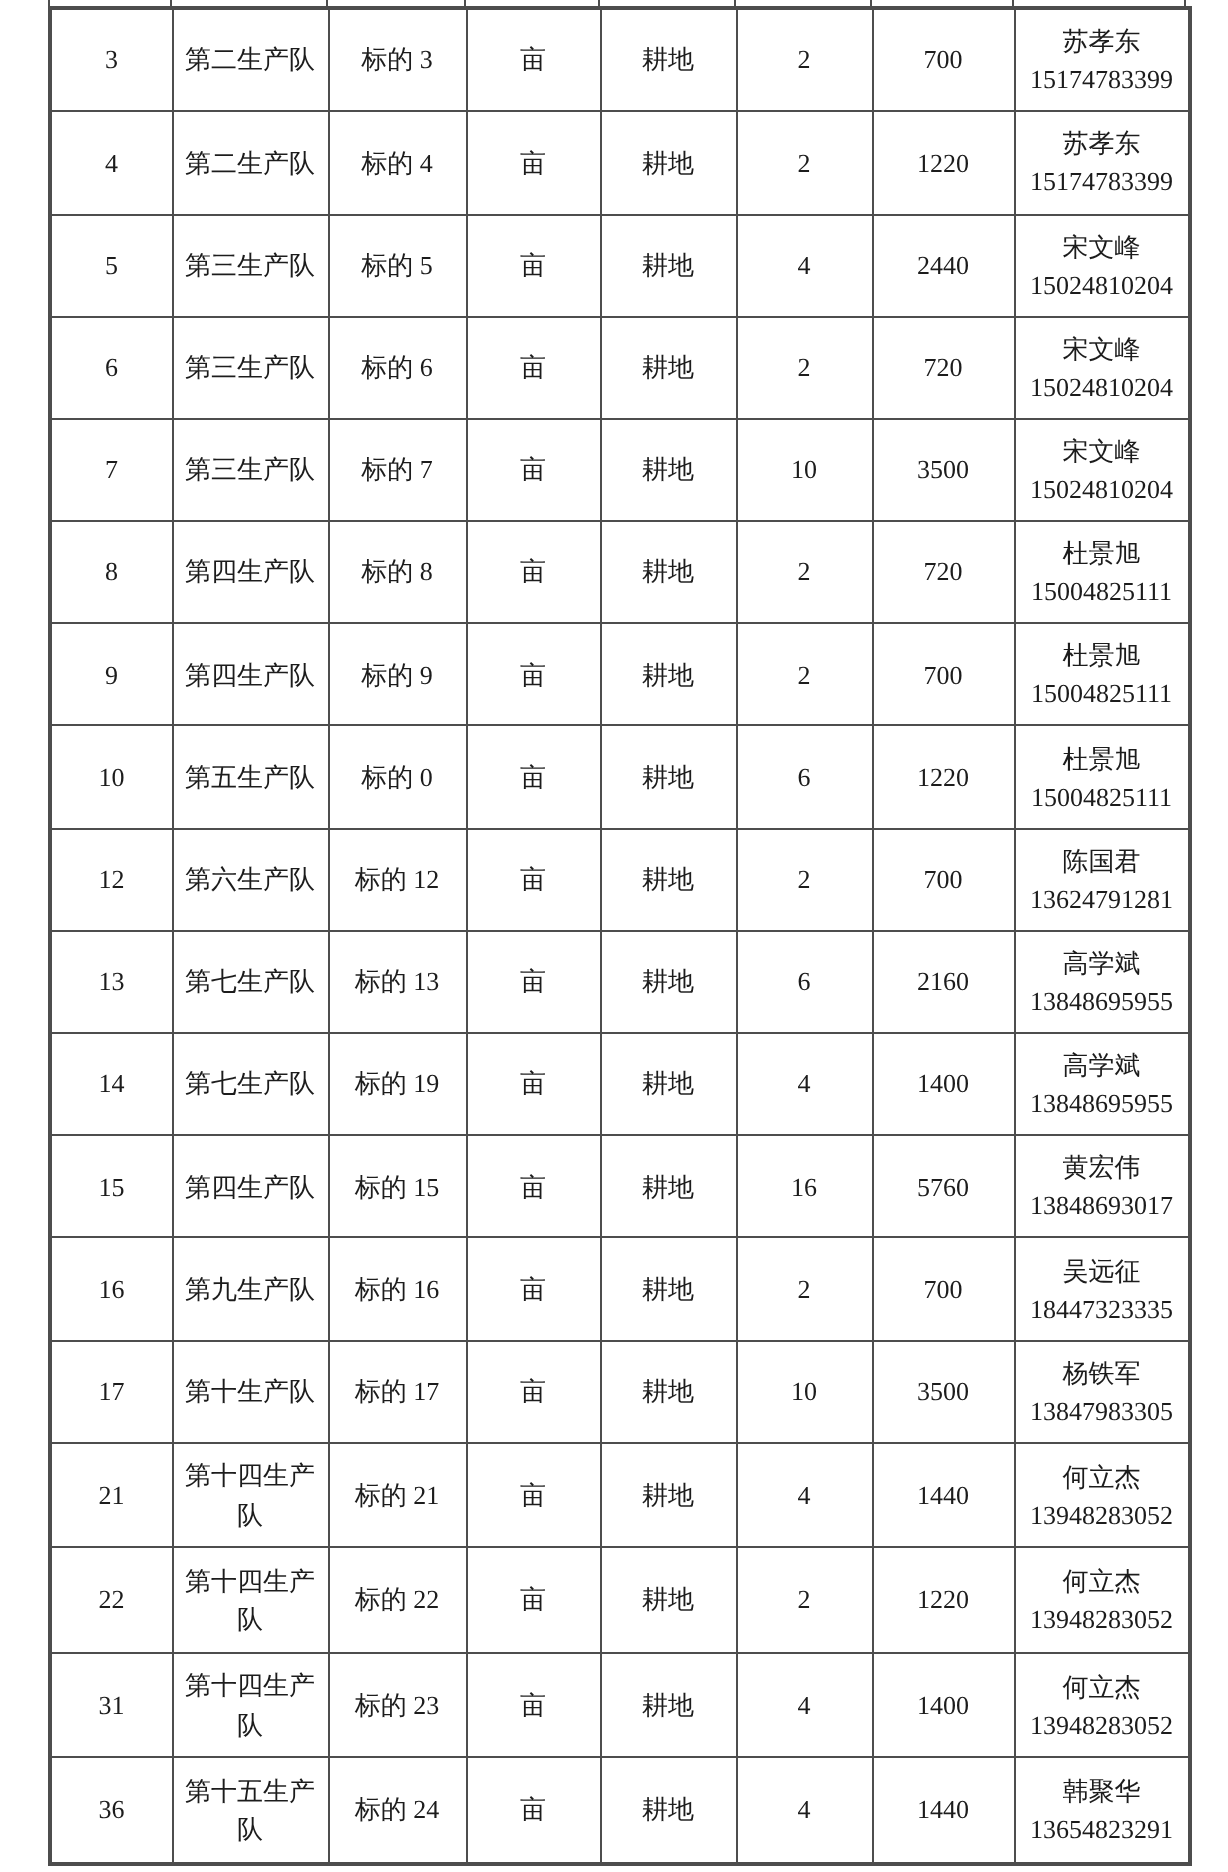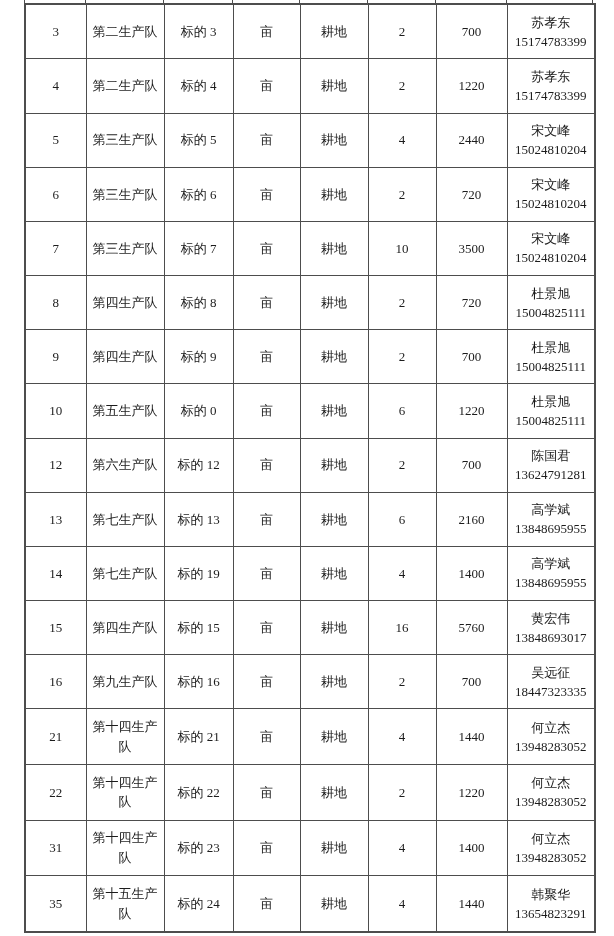--- a/index.html
+++ b/index.html
@@ -254,20 +254,33 @@
       <td class="c-unit">亩</td>
       <td class="c-land">耕地</td>
       <td class="c-qty">2</td>
       <td class="c-price">700</td>
       <td class="c-contact">
         <span class="contact-name">吴远征</span>
         <span class="contact-phone">18447323335</span>
       </td>
     </tr>
 
+    <tr>
+      <td class="c-no">17</td>
+      <td class="c-team">第十生产队</td>
+      <td class="c-subject">标的 17</td>
+      <td class="c-unit">亩</td>
+      <td class="c-land">耕地</td>
+      <td class="c-qty">10</td>
+      <td class="c-price">3500</td>
+      <td class="c-contact">
+        <span class="contact-name">杨铁军</span>
+        <span class="contact-phone">13847983305</span>
+      </td>
+    </tr>
 
 
 
 
     <tr>
       <td class="c-no">21</td>
       <td class="c-team">第十四生产队</td>
       <td class="c-subject">标的 21</td>
       <td class="c-unit">亩</td>
       <td class="c-land">耕地</td>
@@ -301,21 +314,21 @@
       <td class="c-land">耕地</td>
       <td class="c-qty">4</td>
       <td class="c-price">1400</td>
       <td class="c-contact">
         <span class="contact-name">何立杰</span>
         <span class="contact-phone">13948283052</span>
       </td>
     </tr>
 
     <tr>
-      <td class="c-no">35</td>
+      <td class="c-no">36</td>
       <td class="c-team">第十五生产队</td>
       <td class="c-subject">标的 24</td>
       <td class="c-unit">亩</td>
       <td class="c-land">耕地</td>
       <td class="c-qty">4</td>
       <td class="c-price">1440</td>
       <td class="c-contact">
         <span class="contact-name">韩聚华</span>
         <span class="contact-phone">13654823291</span>
       </td>

